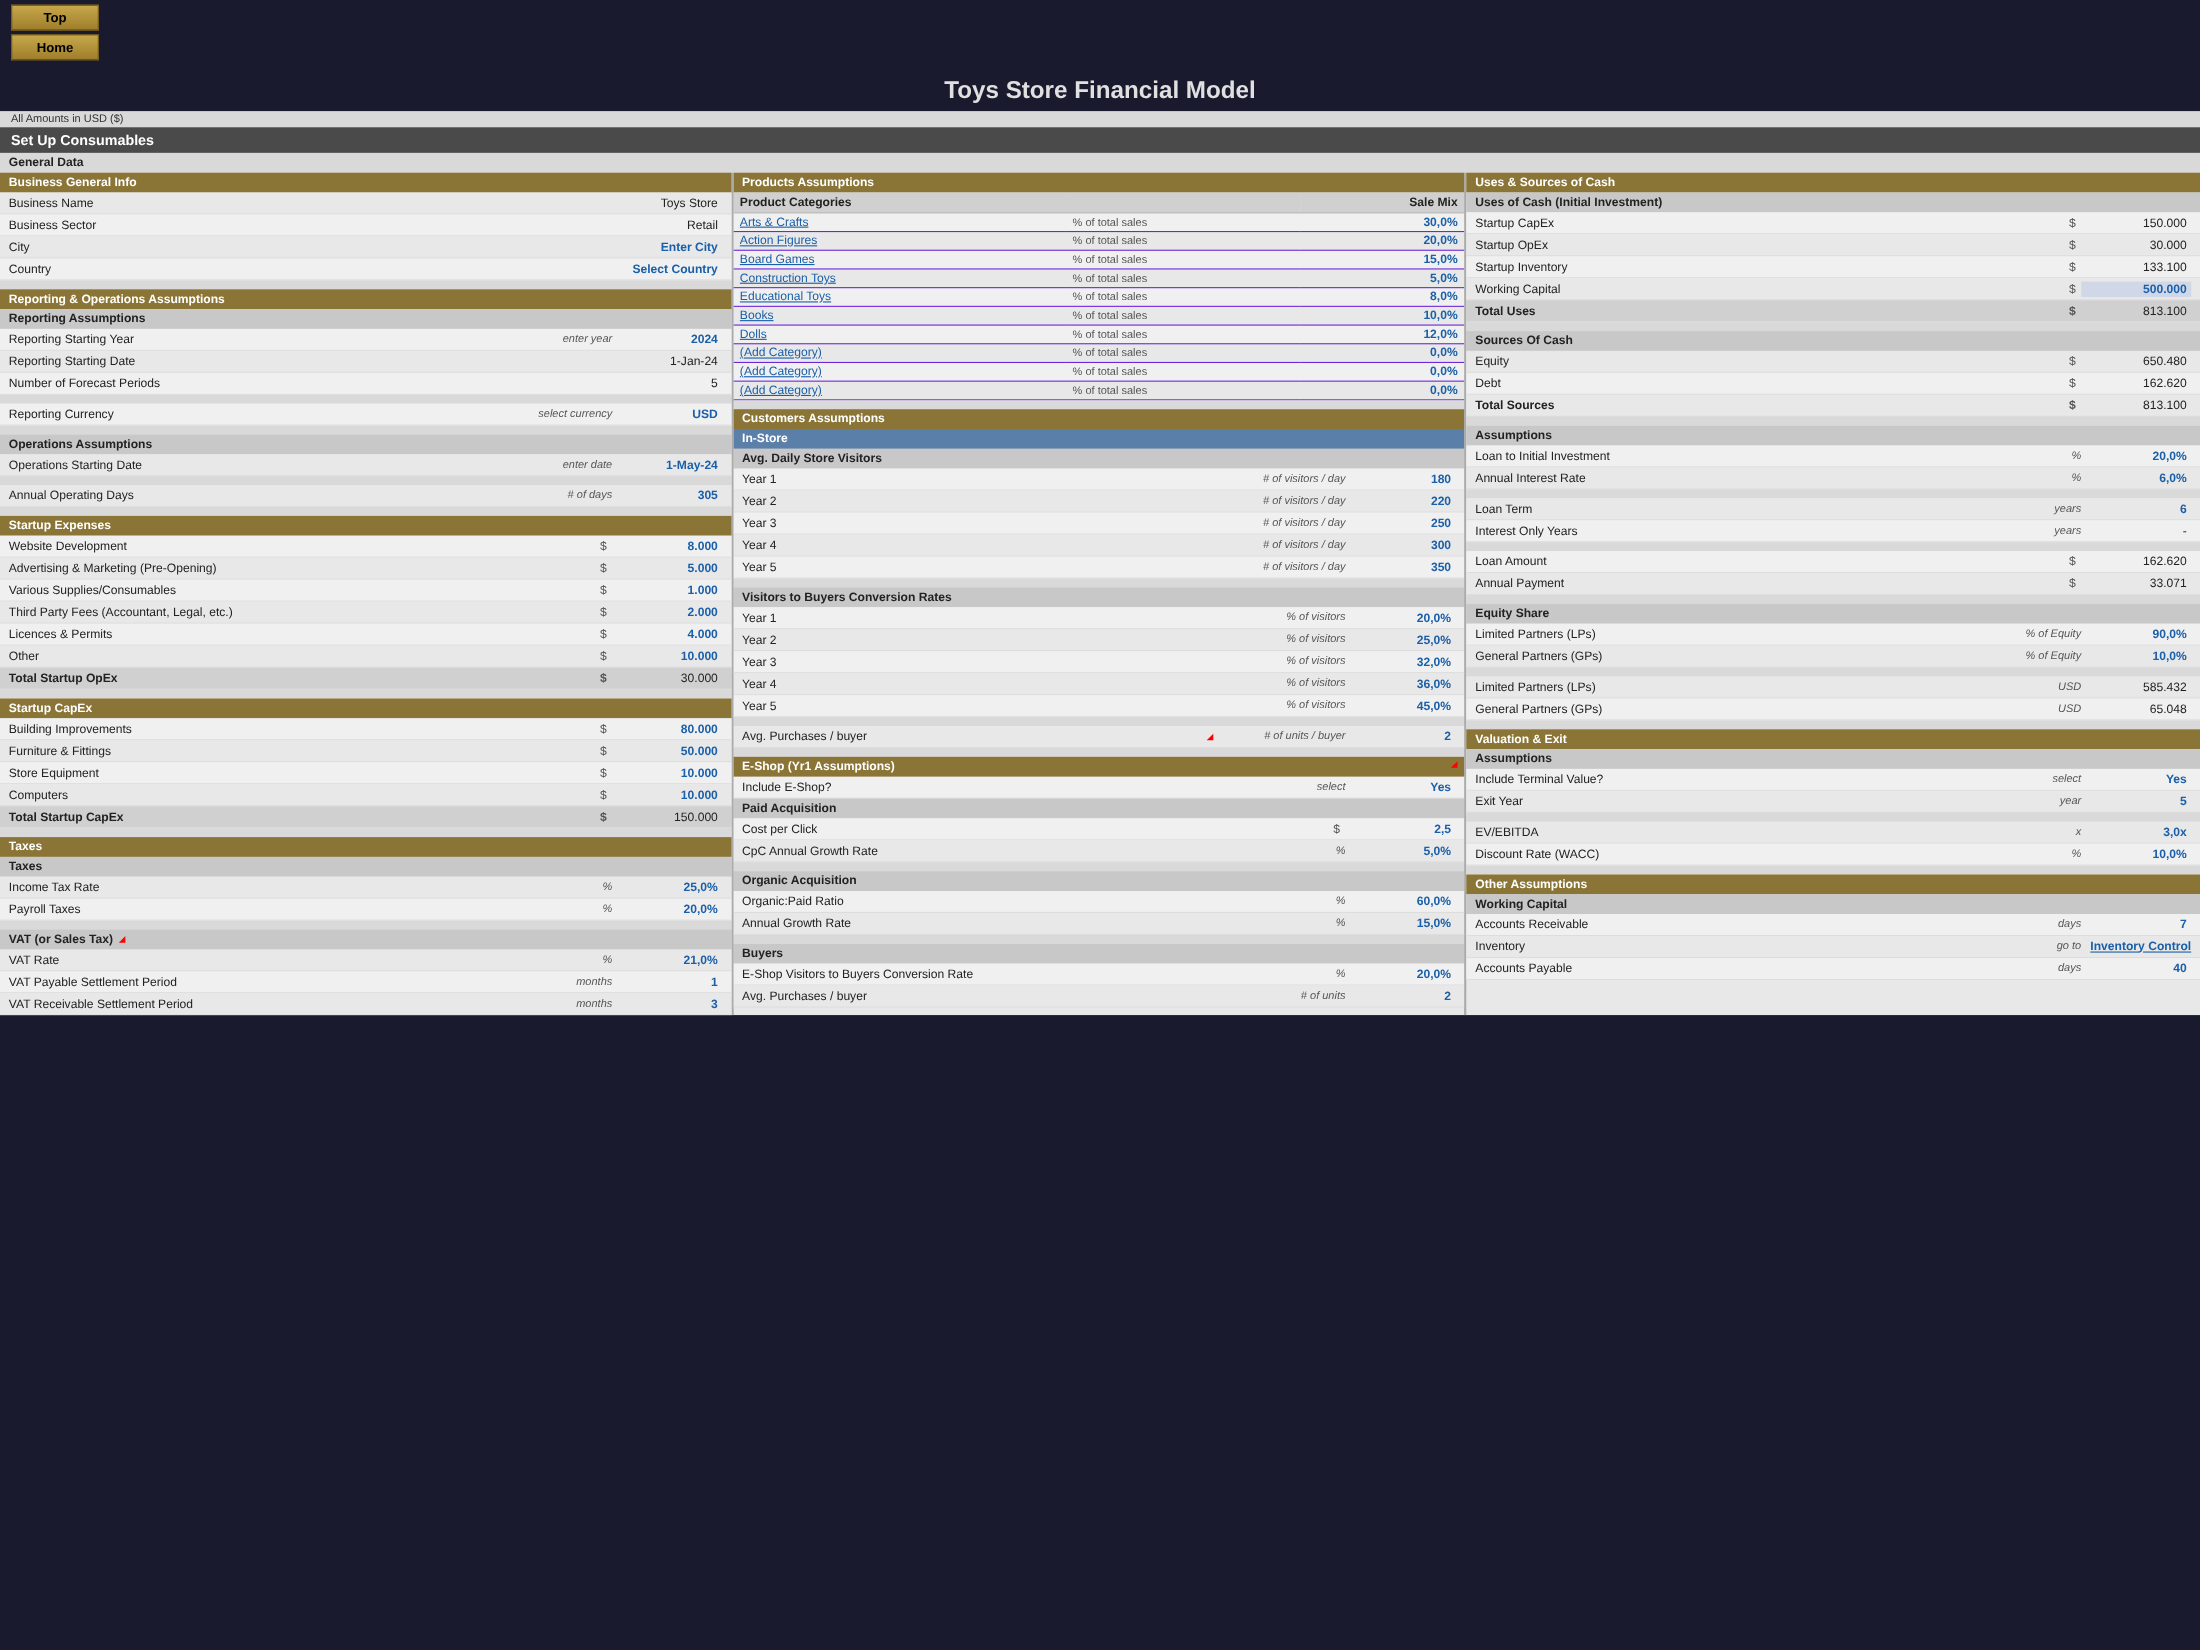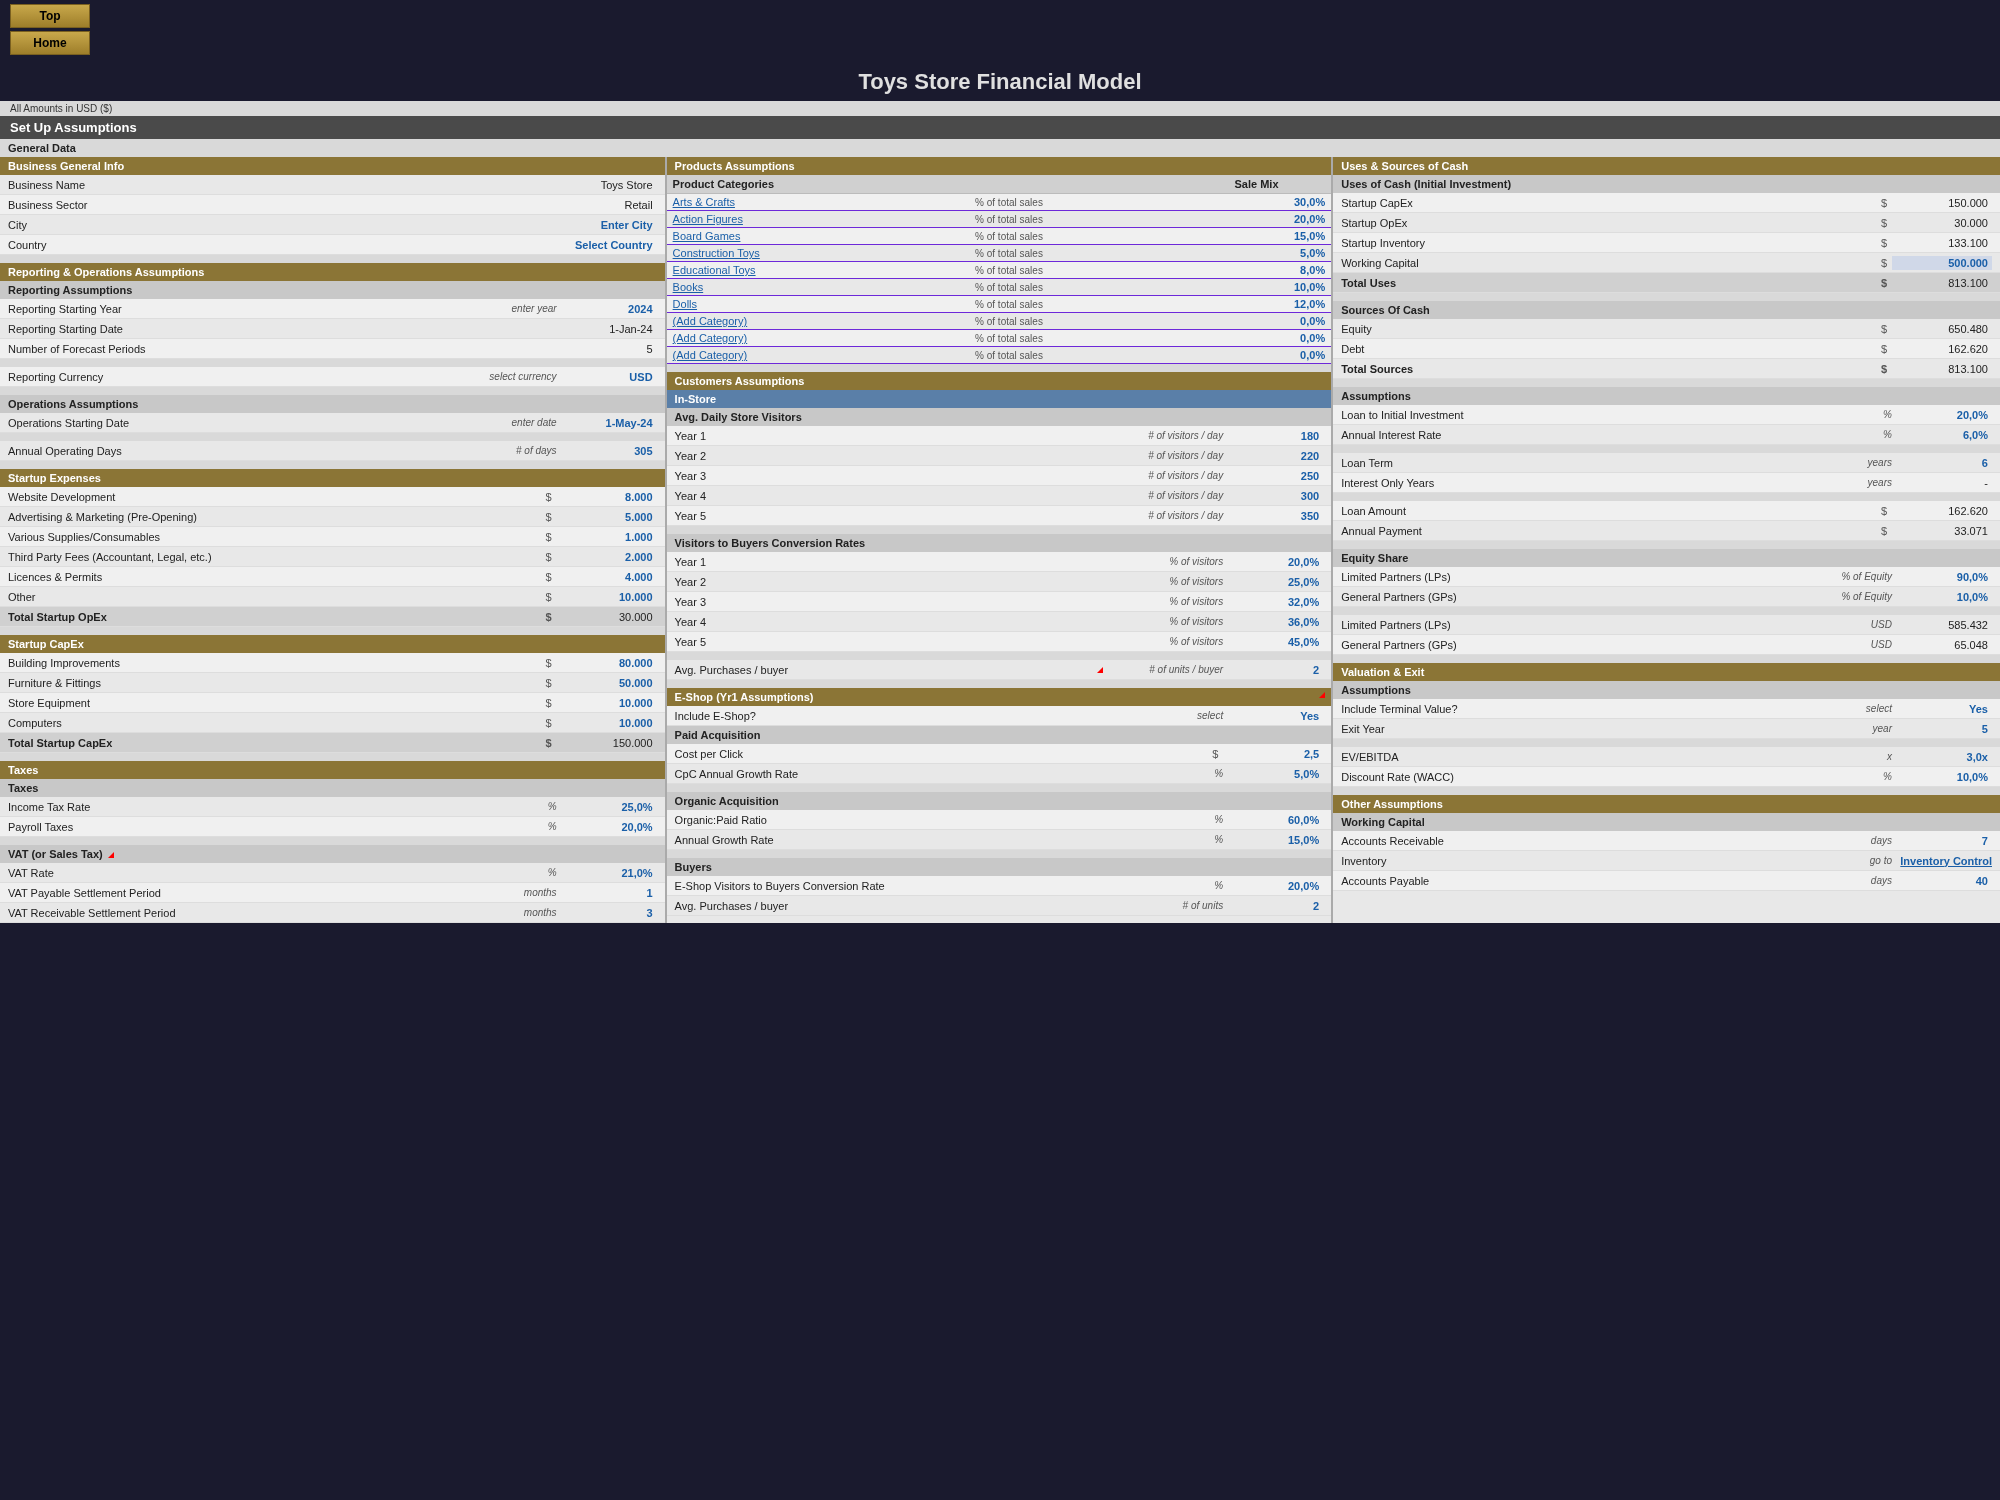--- a/index.html
+++ b/index.html
@@ -131,21 +131,21 @@
     .section-spacer { height: 8px; background: #d9d9d9; }
     
     .products-table {
       width: 100%;
       border-collapse: collapse;
     }
     .products-table th {
       background: #d0d0d0;
       font-size: 11px;
       padding: 3px 6px;
-      text-align: center;
+      text-align: right;
       border-bottom: 1px solid #bbb;
     }
     .products-table th.left { text-align: left; }
     .products-table td {
       font-size: 11px;
       padding: 2px 6px;
       border-bottom: 1px solid #6d28d9;
       background: #f0f0f0;
     }
     .products-table tr:nth-child(even) td { background: #e8e8e8; }
@@ -185,21 +185,21 @@
   </div>
   <div class="page-title">
     <span>Toys Store Financial Model</span>
   </div>
   <div class="currency-note">
     <span>All Amounts in  USD ($)</span>
   </div>
 </div>
 
 <div class="section-header-main">
-  <span>Set Up Assumptions</span>
+  <span>Set Up Consumables</span>
 </div>
 
 <div class="content-area">
 
   <div class="gen-data-label">
     <span>General Data</span>
   </div>
 
   <div class="three-col">
 

